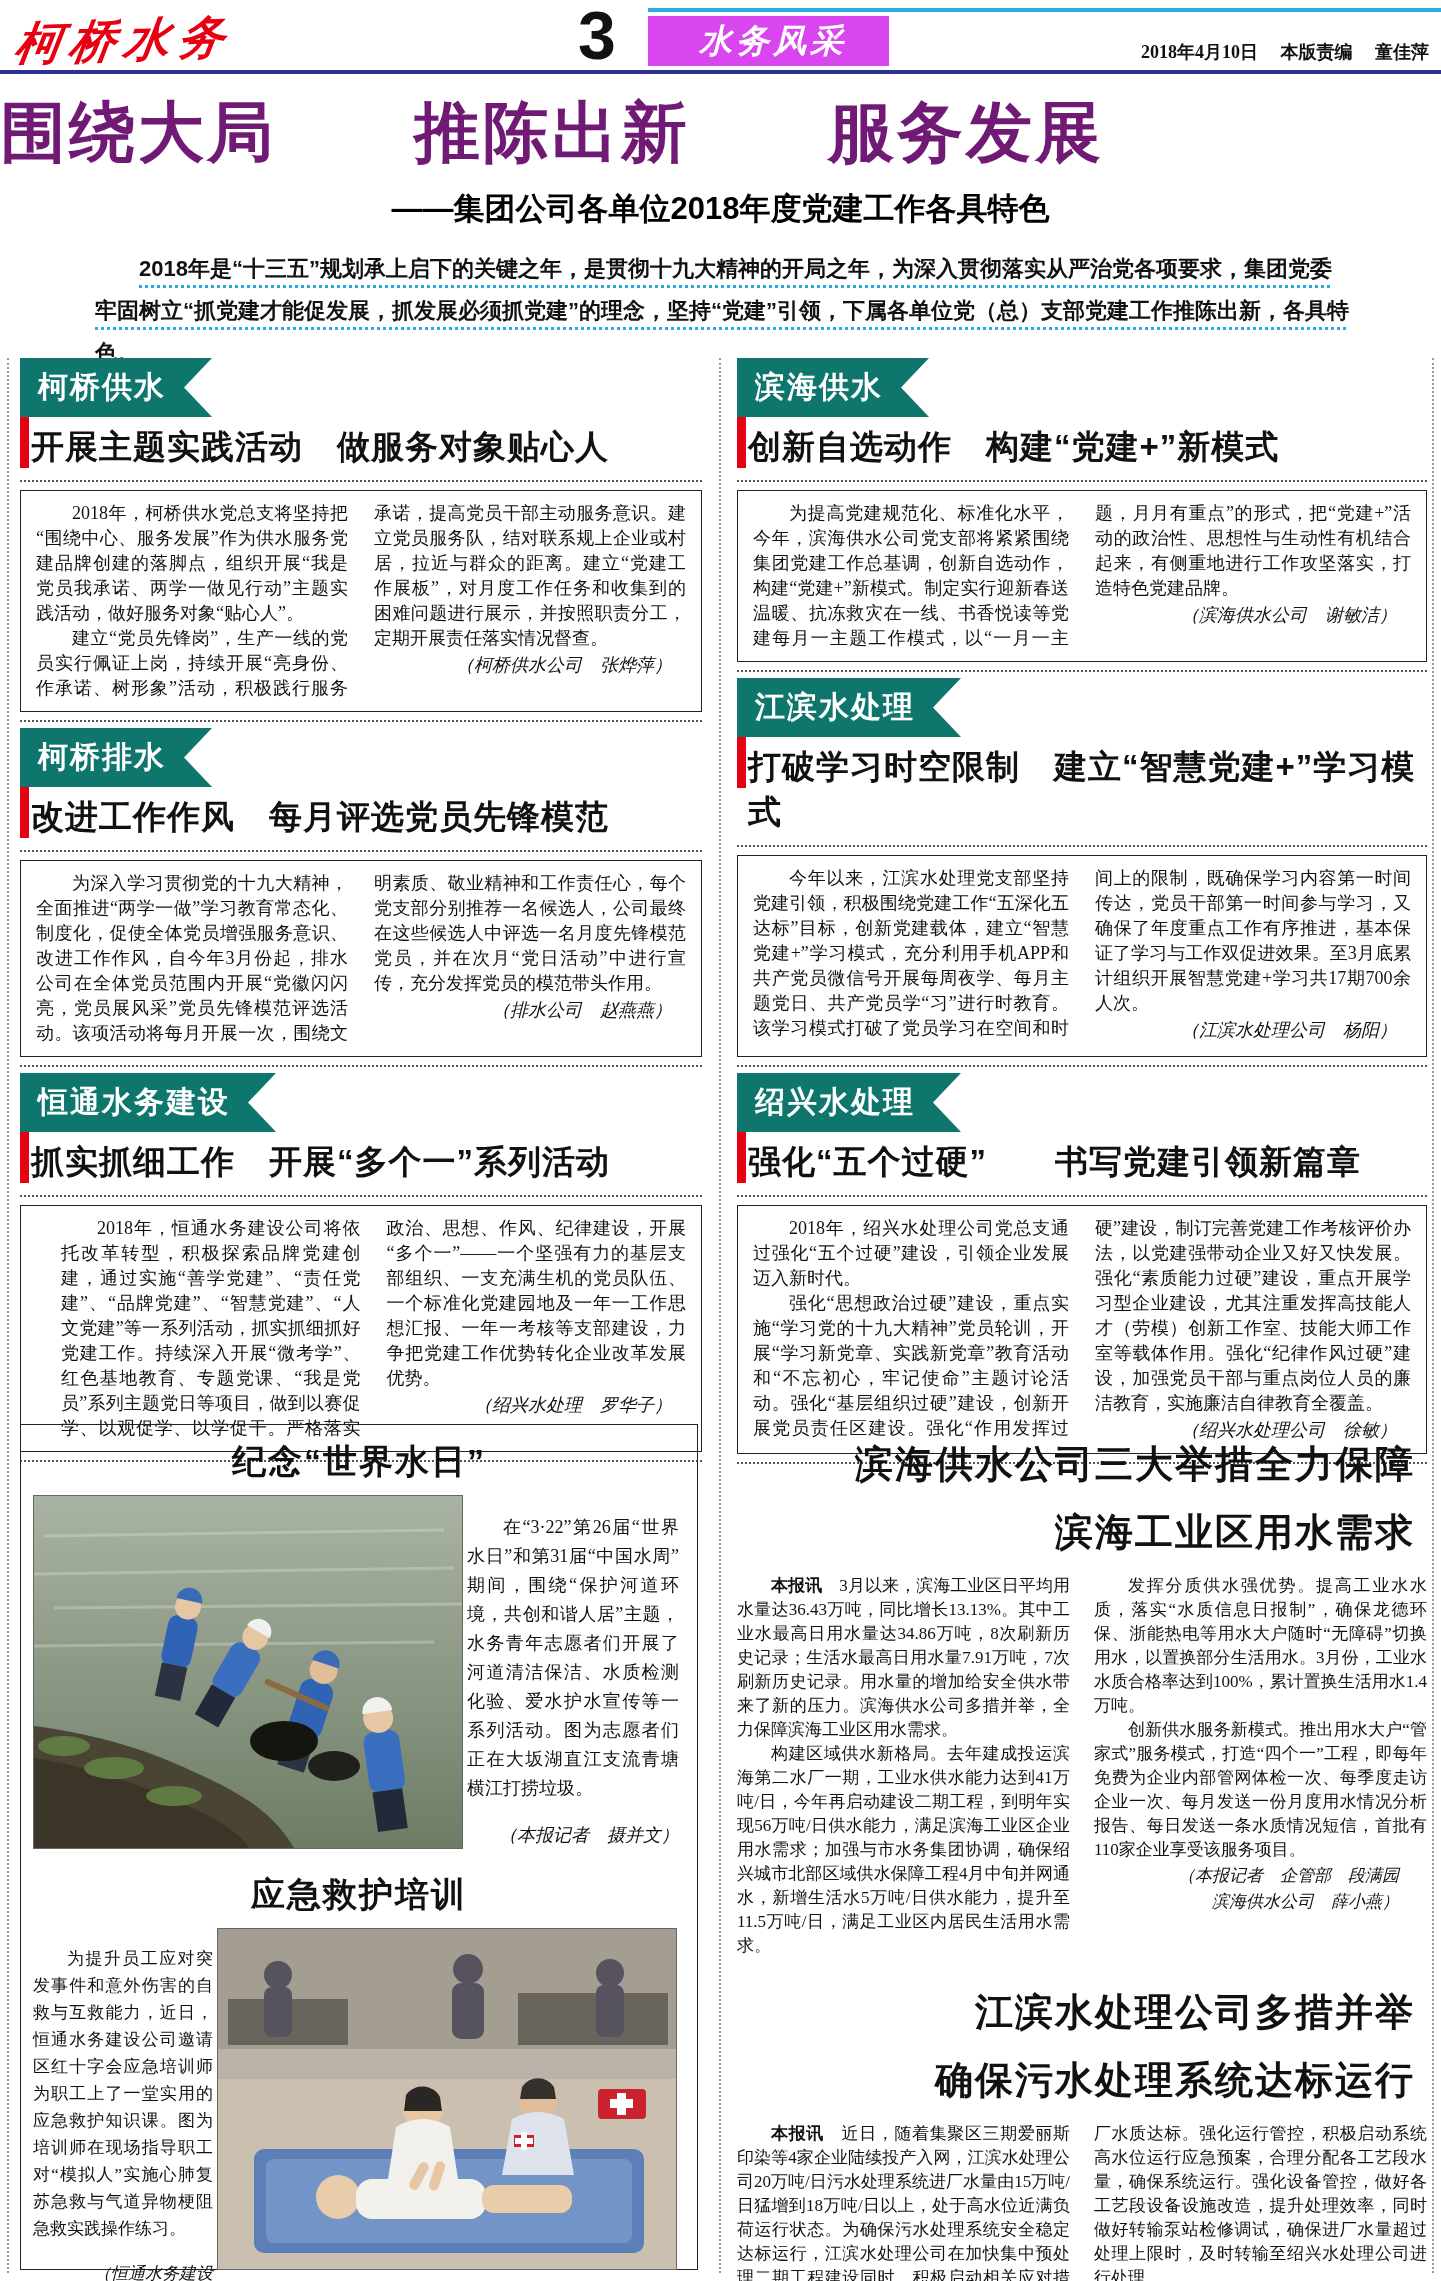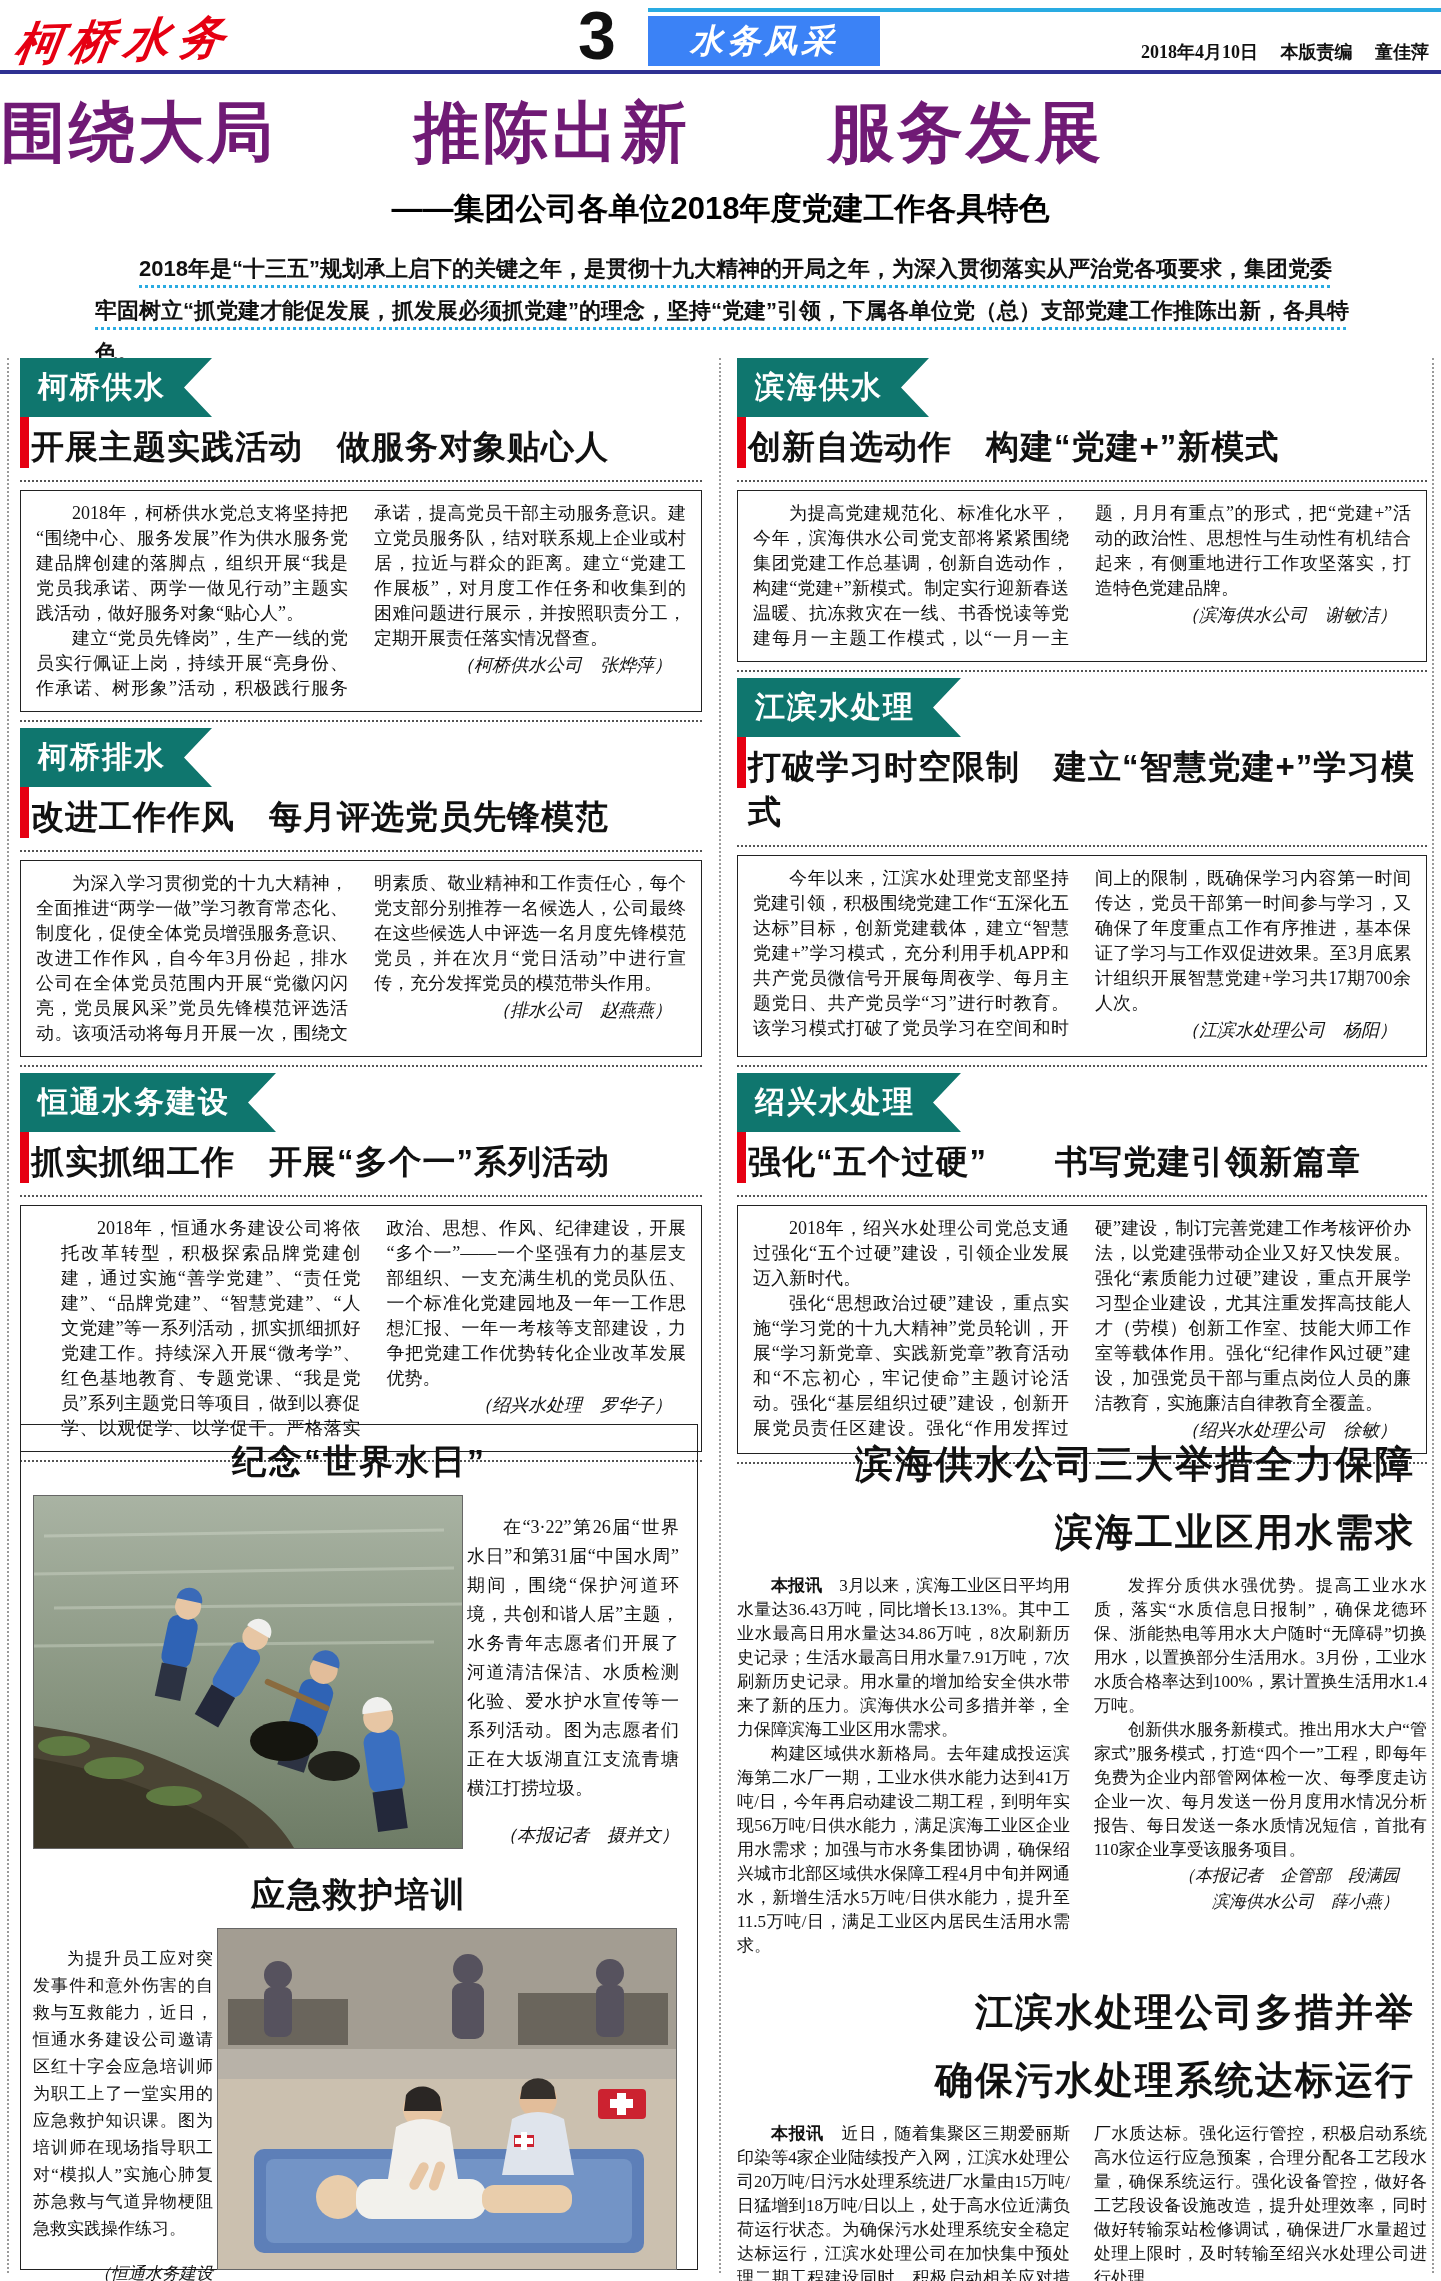--- a/index.html
+++ b/index.html
@@ -7,23 +7,23 @@
         font-family:"Liberation Serif","DejaVu Serif",serif;color:#111;margin:0 auto;}
 
   
   .masthead{position:absolute;left:0;top:0;width:100%;height:78px;}
   .logo{position:absolute;left:16px;top:10px;font-size:46px;font-weight:bold;font-style:italic;
         color:#e60012;letter-spacing:8px;transform:skewX(-10deg) rotate(-2deg);
         font-family:"Liberation Serif",serif;}
   .pageno{position:absolute;left:578px;top:-4px;font-size:68px;font-weight:900;
           font-family:"Liberation Sans","DejaVu Sans",sans-serif;}
   .cyan-topline{position:absolute;left:648px;top:8px;right:0;height:4px;background:#29abe2;}
-  .section-banner{position:absolute;left:648px;top:16px;width:232px;height:50px;background:#3b82f6;
+  .section-banner{position:absolute;left:648px;top:16px;width:232px;height:50px;background:#d946ef;
           color:#fff;font-size:33px;font-weight:bold;font-style:italic;text-align:center;
-          line-height:50px;letter-spacing:4px;font-family:"Liberation Serif",serif;}
+          line-height:50px;letter-spacing:4px;font-family:"Liberation Serif",serif;padding-left:9px;}
   .dateline{position:absolute;right:12px;top:40px;font-size:18px;font-weight:bold;
           font-family:"Liberation Serif",serif;}
   .navy-line{position:absolute;left:0;top:70px;width:100%;height:4px;background:#2e3192;}
 
   
   .main-headline{position:absolute;left:0;top:88px;width:100%;color:#701a75;
           font-size:66px;font-weight:900;letter-spacing:3px;
           font-family:"Liberation Sans","DejaVu Sans",sans-serif;}
   .sub-headline{position:absolute;left:0;top:188px;width:100%;text-align:center;color:#000;
           font-size:31px;font-weight:bold;font-family:"Liberation Sans",sans-serif;}

